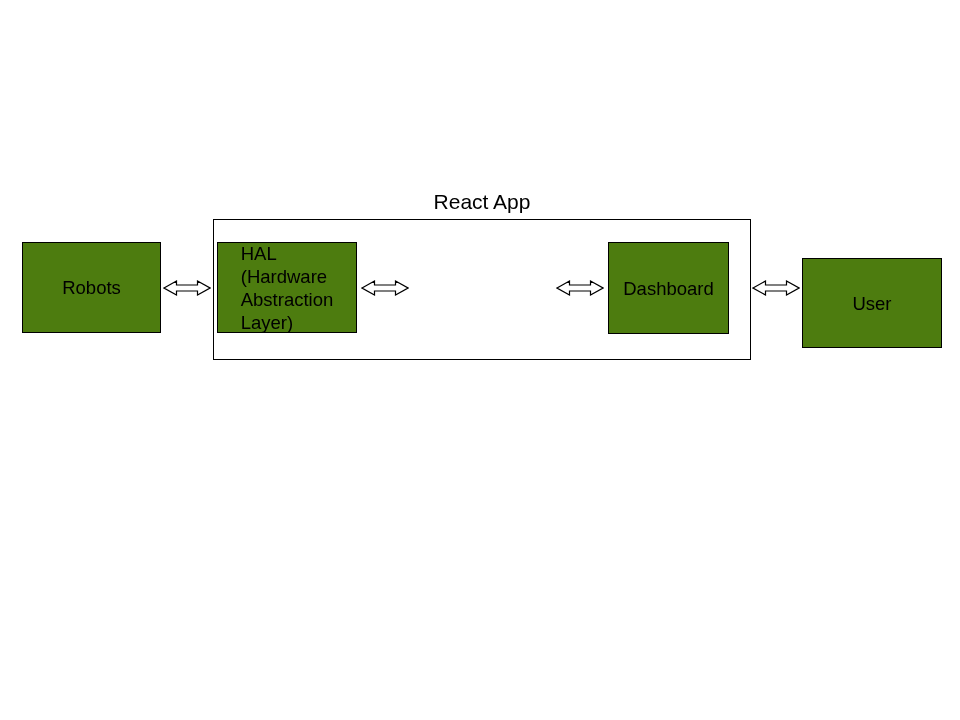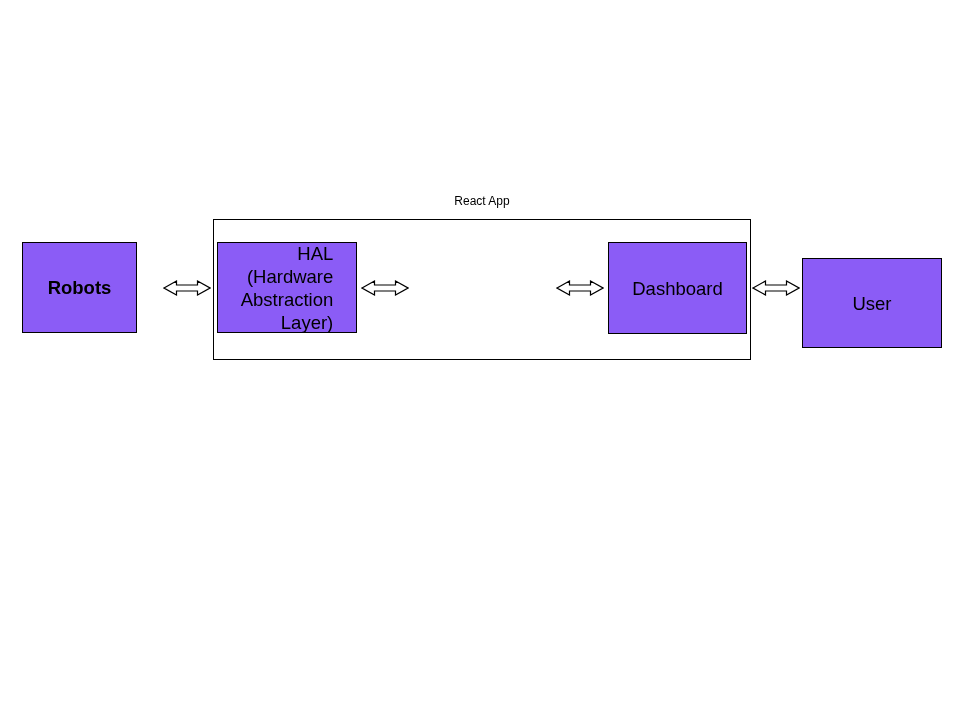--- a/index.html
+++ b/index.html
@@ -22,53 +22,53 @@
     background: #ffffff;
   }
   .group-title {
     position: absolute;
     left: 213px;
     top: 190px;
     width: 538px;
     height: 23px;
     line-height: 23px;
     text-align: center;
-    font-size: 12px;
+    font-size: 21px;
     color: #000000;
   }
   .group-box {
     position: absolute;
     left: 213px;
     top: 219px;
     width: 538px;
     height: 141px;
     border: 1px solid #000000;
     background: #ffffff;
     box-sizing: border-box;
   }
   .node {
     position: absolute;
     border: 1.5px solid #000000;
-    background: #8b5cf6;
+    background: #4d7c0f;
     box-sizing: border-box;
     display: flex;
     align-items: center;
     justify-content: center;
-    text-align: right;
+    text-align: left;
     font-size: 18.5px;
     line-height: 23px;
   }
   .node-label {
     white-space: pre-line;
     display: block;
   }
-  .node-robots      { left: 22px;  top: 242px; width: 115px; height: 91px; font-weight: bold; }
+  .node-robots      { left: 22px;  top: 242px; width: 139px; height: 91px; }
   .node-hal         { left: 217px; top: 242px; width: 140px; height: 91px; }
   .node-translation { left: 413px; top: 241px; width: 140px; height: 92px; }
-  .node-dashboard   { left: 608px; top: 242px; width: 139px; height: 92px; }
+  .node-dashboard   { left: 608px; top: 242px; width: 121px; height: 92px; }
   .node-user        { left: 802px; top: 243px; width: 140px; height: 90px; margin-top: 15px; }
   .arrow {
     position: absolute;
     top: 280px;
     width: 48px;
     height: 16px;
   }
   .arrow-1 { left: 163px; }
   .arrow-2 { left: 361px; }
   .arrow-3 { left: 556px; }

